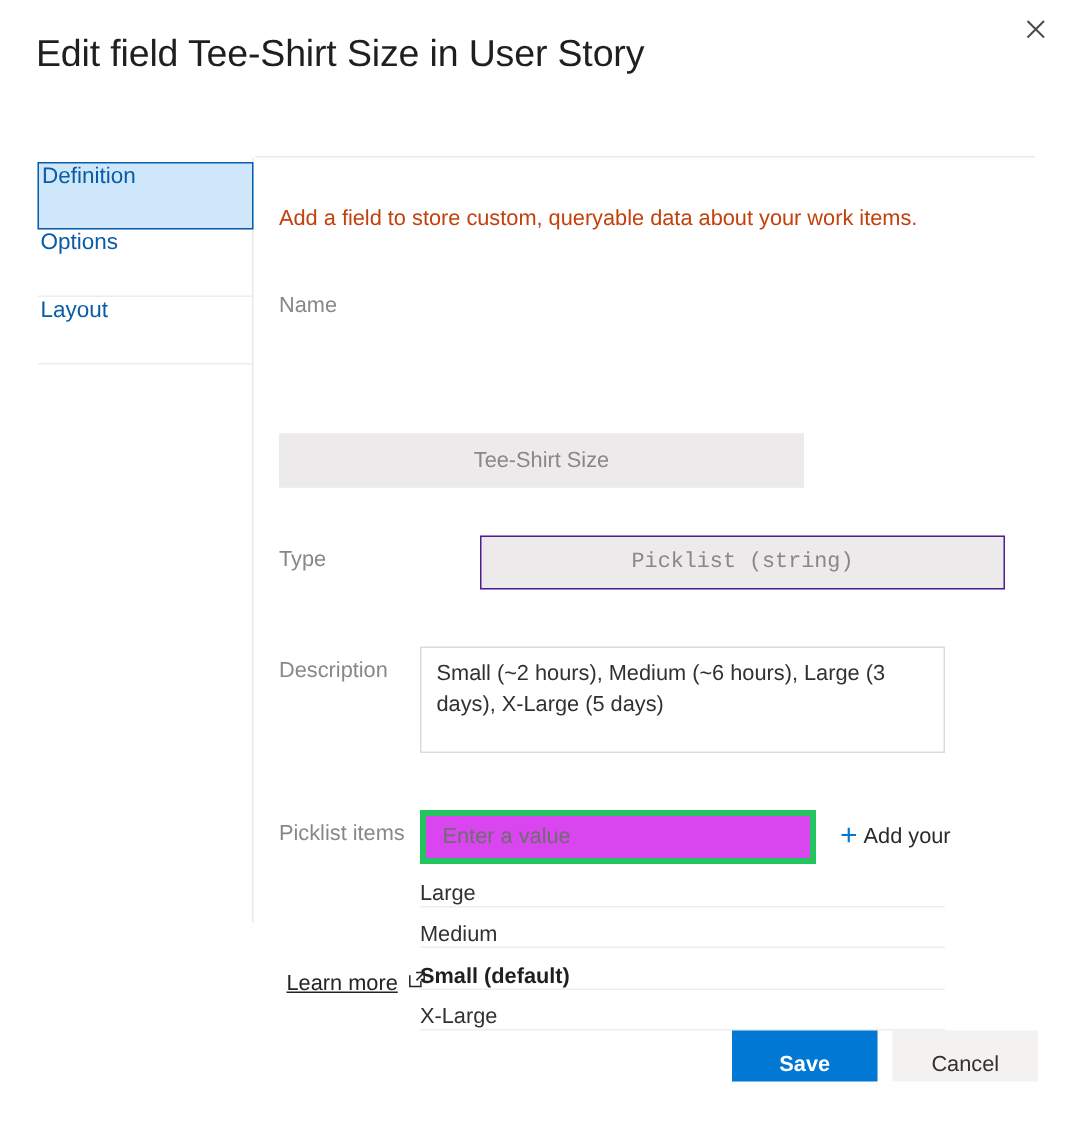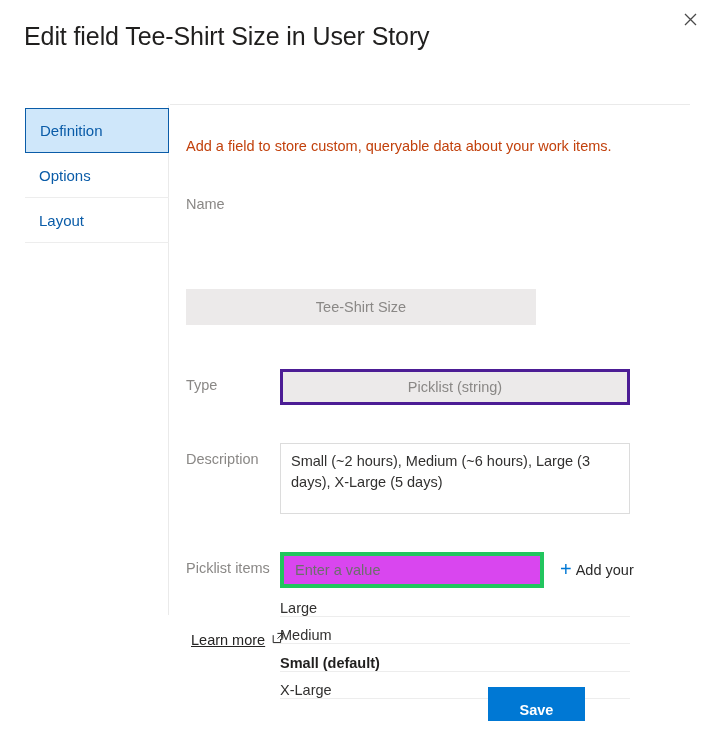--- a/index.html
+++ b/index.html
@@ -78,22 +78,21 @@
     position: absolute;
     left: 25px;
     top: 108px;
     width: 144px;
   }
   .tab {
     position: relative;
     box-sizing: border-box;
     height: 45px;
     display: flex;
-    align-items: center;
-    padding-left: 14px;
+    padding-left: 2px;
     font-size: 15px;
     color: #0a5ca8;
     cursor: pointer;
     border-bottom: 1px solid #ededed;
     background: transparent;
   }
   .tab.selected {
     background: #cfe7fa;
     border: 1px solid #0a5ca8;
     color: #0a5ca8;
@@ -136,25 +135,26 @@
     border: 1px solid #eceaea;
     padding: 0 12px;
     font-family: "Liberation Sans", sans-serif;
     font-size: 14.5px;
     color: #8a8886;
     line-height: 34px;
     border-radius: 0;
     text-align: center;
   }
   .input-readonly.bordered {
-    border: 3px solid #4c1d95;
+    border: 1px solid #4c1d95;
+    font-family: Liberation Mono, monospace;
   }
 
   .row-name   { margin-top: 32px; flex-direction: column; }
-  .row-type   { margin-top: 44px; }
+  .row-type   { margin-top: 32px; gap: 40px; }
   .row-desc   { margin-top: 38px; }
   .row-pick   { margin-top: 38px; }
 
   .desc-box {
     box-sizing: border-box;
     width: 350px;
     height: 71px;
     border: 1px solid #dcdcdc;
     background: #ffffff;
     padding: 7px 9px 0 10px;
@@ -218,21 +218,21 @@
   }
   .pick-item.default-item {
     font-weight: bold;
     color: #201f1e;
   }
 
   
   .learn-more {
     position: absolute;
     left: 191px;
-    top: 632px;
+    top: 648px;
     font-size: 14.5px;
     color: #252423;
     text-decoration: underline;
     cursor: pointer;
     display: inline-flex;
     align-items: flex-start;
     white-space: nowrap;
   }
   .ext-icon {
     margin-left: 7px;
@@ -353,15 +353,16 @@
       <svg width="12" height="12" viewBox="0 0 12 12" aria-hidden="true">
         <path d="M1.2 3.2 V10.6 H8.6 V7.0" stroke="#252423" stroke-width="1" fill="none"></path>
         <path d="M5.4 1.4 H10.8 V6.6" stroke="#252423" stroke-width="1" fill="none"></path>
         <path d="M10.6 1.6 L5.6 6.6" stroke="#252423" stroke-width="1" fill="none"></path>
       </svg>
     </span>
   </a>
 
   <div class="footer">
     <button class="btn btn-save">Save</button>
+    <button class="btn btn-cancel">Cancel</button>
   </div>
 
 </div>
 
 </body></html>

